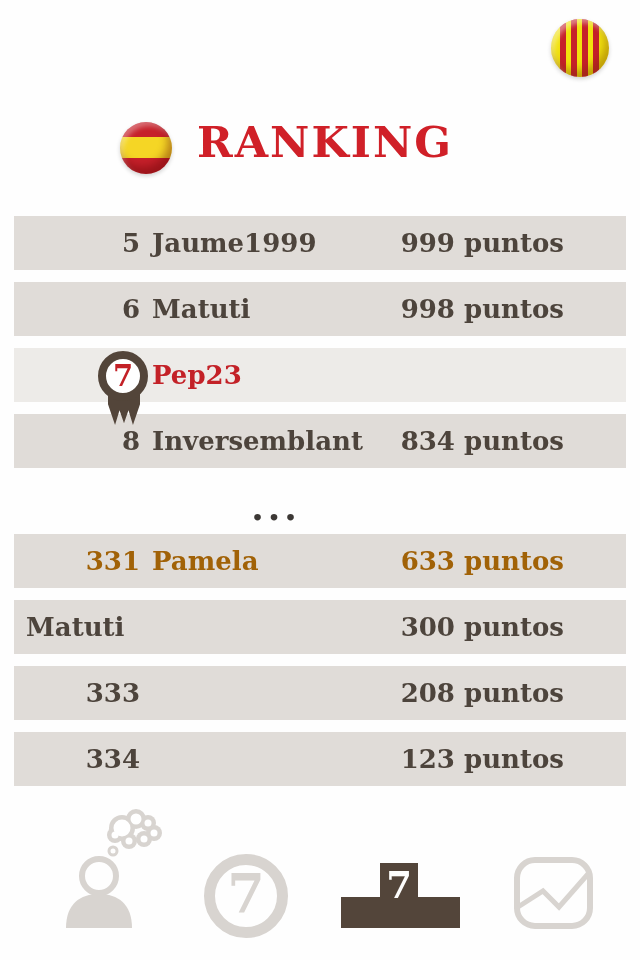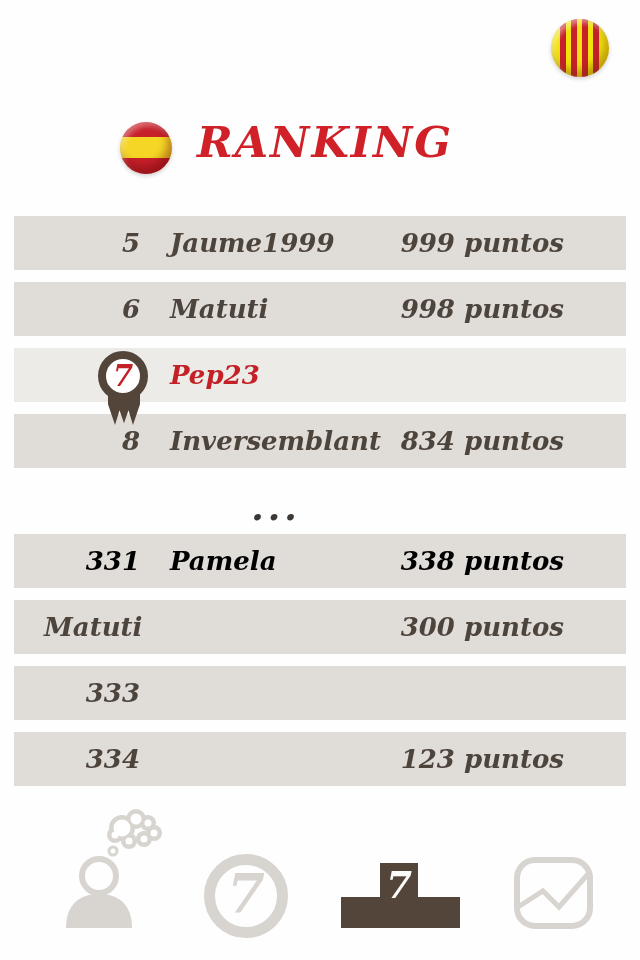--- a/index.html
+++ b/index.html
@@ -1,21 +1,21 @@
 <!DOCTYPE html>
 <html><head>
 <meta charset="utf-8">
 <style>
   html,body{margin:0;padding:0;}
   body{
     width:640px;height:960px;position:relative;overflow:hidden;
     background:#fefefe;
     font-family:"DejaVu Serif","Liberation Serif",serif;
   }
-  .stage{position:absolute;inset:0;font-style:italic;}
+  .stage{position:absolute;inset:0;}
 
   
   .catalan-flag{
     position:absolute;left:551px;top:19px;width:58px;height:58px;border-radius:50%;
     background:linear-gradient(90deg,
       #f2e20d 0 9px,#c6202a 9px 15px,#f2e20d 15px 20px,#c6202a 20px 26px,
       #f2e20d 26px 31px,#c6202a 31px 37px,#f2e20d 37px 42px,#c6202a 42px 48px,#f2e20d 48px 100%);
     box-shadow:inset -4px -7px 9px rgba(110,50,0,.38), inset 3px 4px 5px rgba(255,255,255,.45), 0 2px 4px rgba(0,0,0,.18);
     cursor:pointer;
   }
@@ -32,24 +32,24 @@
   }
 
   
   .rank-table{position:absolute;left:14px;top:216px;width:612px;}
   .row{
     height:54px;margin-bottom:12px;background:#e0dcd8;
     display:flex;align-items:center;position:relative;
     font-size:26px;font-weight:bold;color:#4d443c;
   }
   .row.highlight{background:#edebe8;}
-  .row.red span{color:#000000;}
+  .row.red span{color:#a16207;}
   .row.highlight.red span{color:#c32127;}
   .cell-rank{width:126px;text-align:right;flex:0 0 auto;}
-  .cell-name{margin-left:30px;text-align:right;}
+  .cell-name{margin-left:12px;text-align:right;}
   .cell-points{margin-left:auto;padding-right:62px;}
 
   .dots-sep{
     height:54px;display:flex;align-items:center;justify-content:center;
   }
   .dots-sep span{
     font-size:36px;font-weight:bold;color:#3c3835;letter-spacing:4px;
     line-height:8px;transform:translateX(-44px);
   }
 
@@ -120,28 +120,29 @@
       <span class="cell-points">834 puntos</span>
     </div>
       </div>
     <div class="dots-sep">
       <span>...</span>
     </div>
     <div id="rows-bottom">
         <div class="row red">
       <span class="cell-rank">331</span>
       <span class="cell-name">Pamela</span>
-      <span class="cell-points">338 puntos</span>
+      <span class="cell-points">633 puntos</span>
     </div>
         <div class="row">
       <span class="cell-name">Matuti</span>
       <span class="cell-points">300 puntos</span>
     </div>
         <div class="row">
       <span class="cell-rank">333</span>
+      <span class="cell-points">208 puntos</span>
     </div>
         <div class="row">
       <span class="cell-rank">334</span>
       <span class="cell-points">123 puntos</span>
     </div>
       </div>
   </div>
 
   <div class="nav-item nav-person">
     <svg width="140" height="128" viewBox="0 0 140 128">

